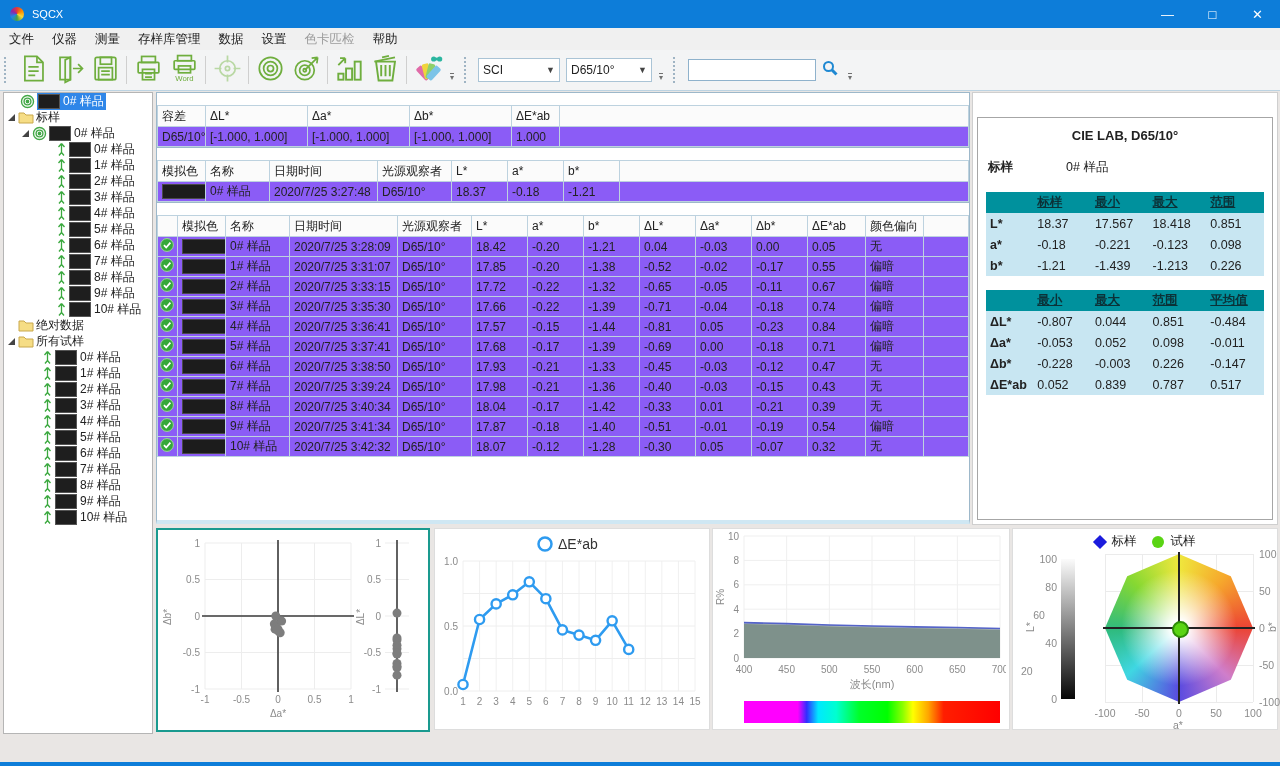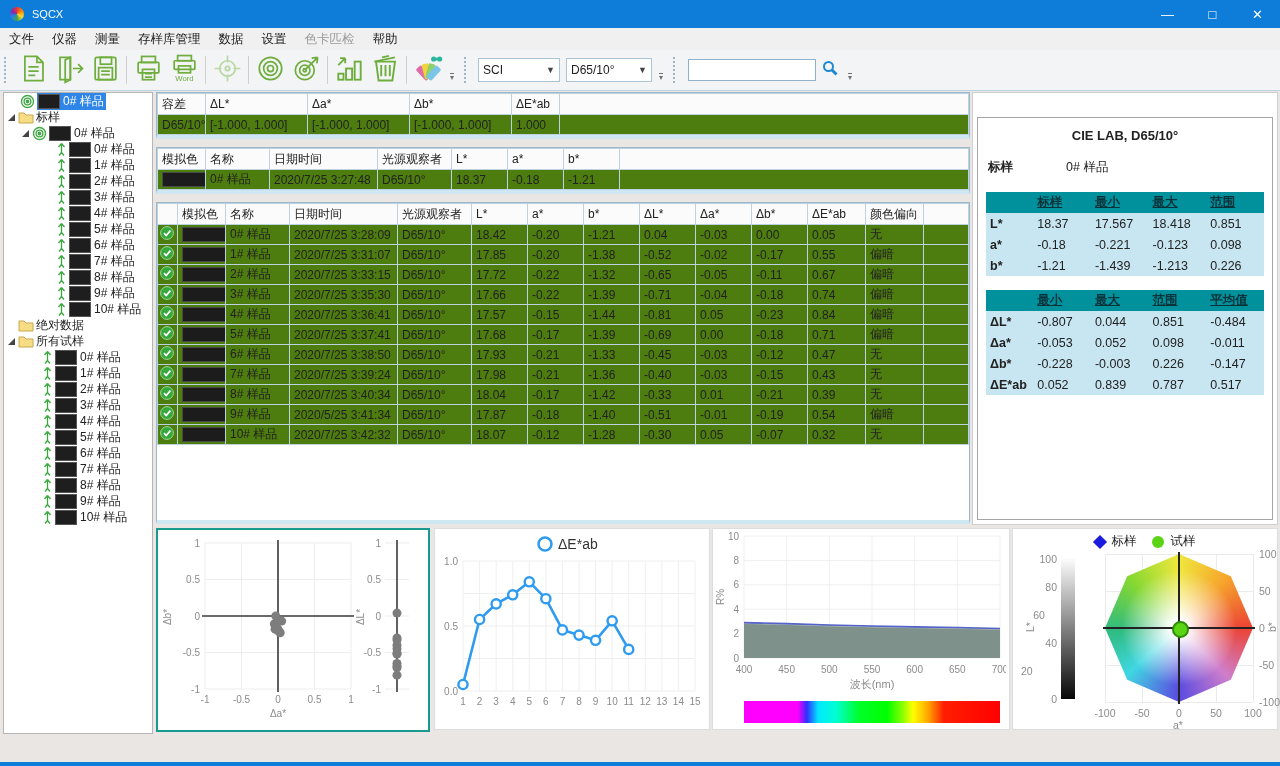--- a/index.html
+++ b/index.html
@@ -31,21 +31,21 @@
   
   .tree{position:absolute;left:3px;top:92px;width:148px;height:640px;background:#fff;border:1px solid #b5b5b5;overflow:hidden;font-size:12px;}
   .tree-row{height:16px;display:flex;align-items:center;white-space:nowrap;}
   .exp{width:0;height:0;border-bottom:7px solid #444;border-left:7px solid transparent;margin-right:3px;flex:none;}
   .tico{flex:none;margin-right:2px;display:flex;}
   .swatch{width:20px;height:13px;background:#1e1e1e;border:1px solid #555;flex:none;margin-right:3px;}
   .sel-bg{background:#2f86e8;color:#fff;display:flex;align-items:center;padding:0 2px 0 0;}
   .sel-bg .swatch{margin-left:1px;}
   
   .tblwrap{position:absolute;background:#fff;border:1px solid #9db8ca;border-bottom:4px solid #cfe7f3;}
-  table.grid{border-collapse:collapse;table-layout:fixed;width:100%;background:#4d7c0f;}
+  table.grid{border-collapse:collapse;table-layout:fixed;width:100%;background:#8b5cf6;margin-top:12px;}
   .grid th,.grid td{border:1px solid #bdd2df;font-weight:normal;font-size:12px;padding:0 4px;height:19px;overflow:hidden;white-space:nowrap;text-align:left;}
   .grid th{background:#fbfbfb;height:20px;}
   .cell-swatch{width:44px;height:13px;background:#1c1c1c;border:1px solid #4a4a4a;}
   
   .cd-panel{position:absolute;left:972px;top:92px;width:304px;height:431px;background:#fff;border:1px solid #cfcfcf;}
   .cd-head{display:flex;align-items:center;height:22px;padding-left:4px;font-size:12.5px;}
   .cd-box{position:absolute;left:4px;right:4px;top:24px;bottom:4px;border:1px solid #a6a6a6;padding:8px 8px 0 8px;overflow:hidden;}
   .cd-title{text-align:center;font-weight:bold;font-size:13px;margin:2px 0 16px 0;}
   .cd-std{display:flex;font-size:12.5px;margin:0 0 16px 2px;}
   .cd-std .k{font-weight:bold;width:78px;}
@@ -755,21 +755,21 @@
           </tr>
           <tr>
             <td style="padding:0 2px;"><svg width="14" height="14">
                 <circle cx="7" cy="7" r="6.4" fill="#35a83a" stroke="#9fd4a0"></circle>
                 <path d="M4 7.2l2.2 2.3L10.4 4.6" fill="none" stroke="#fff" stroke-width="1.8"></path>
               </svg></td>
             <td>
               <div class="cell-swatch"></div>
             </td>
             <td>9# 样品</td>
-            <td>2020/5/25 3:41:34</td>
+            <td>2020/7/25 3:41:34</td>
             <td>D65/10°</td>
             <td>17.87</td>
             <td>-0.18</td>
             <td>-1.40</td>
             <td>-0.51</td>
             <td>-0.01</td>
             <td>-0.19</td>
             <td>0.54</td>
             <td>偏暗</td>
             <td></td>

